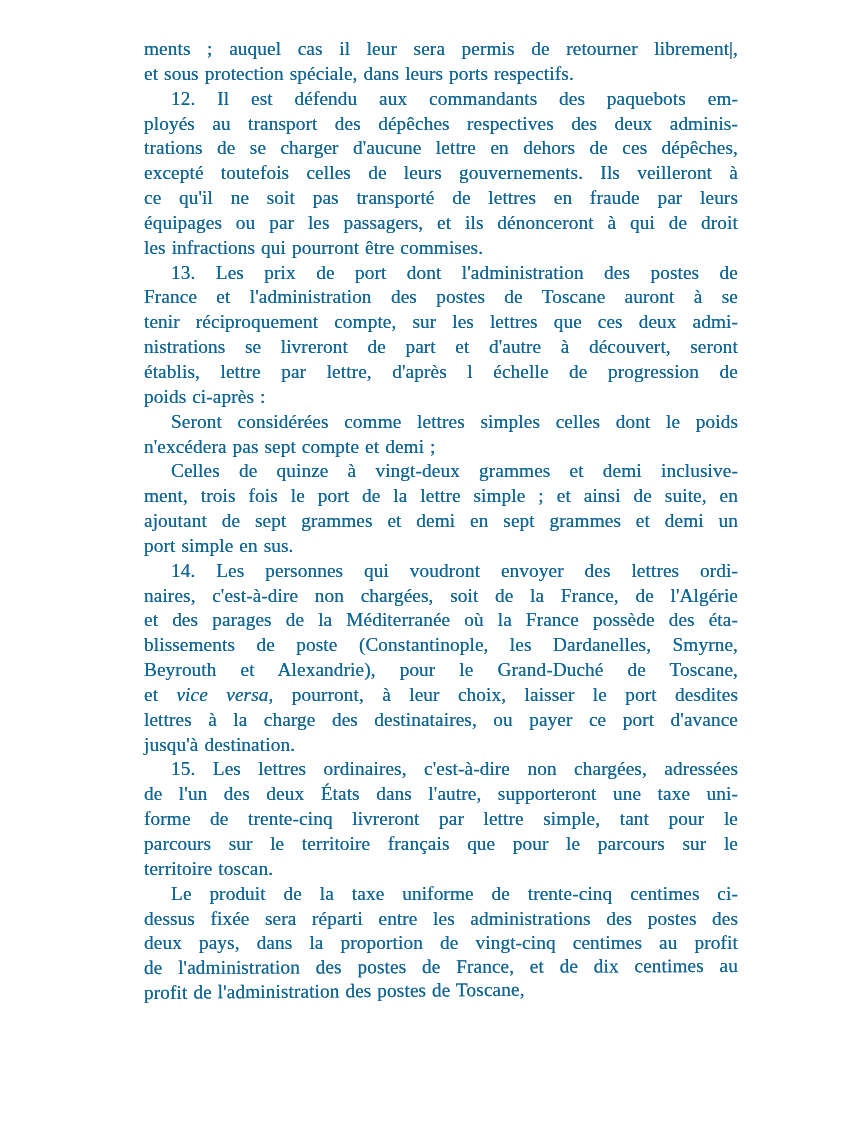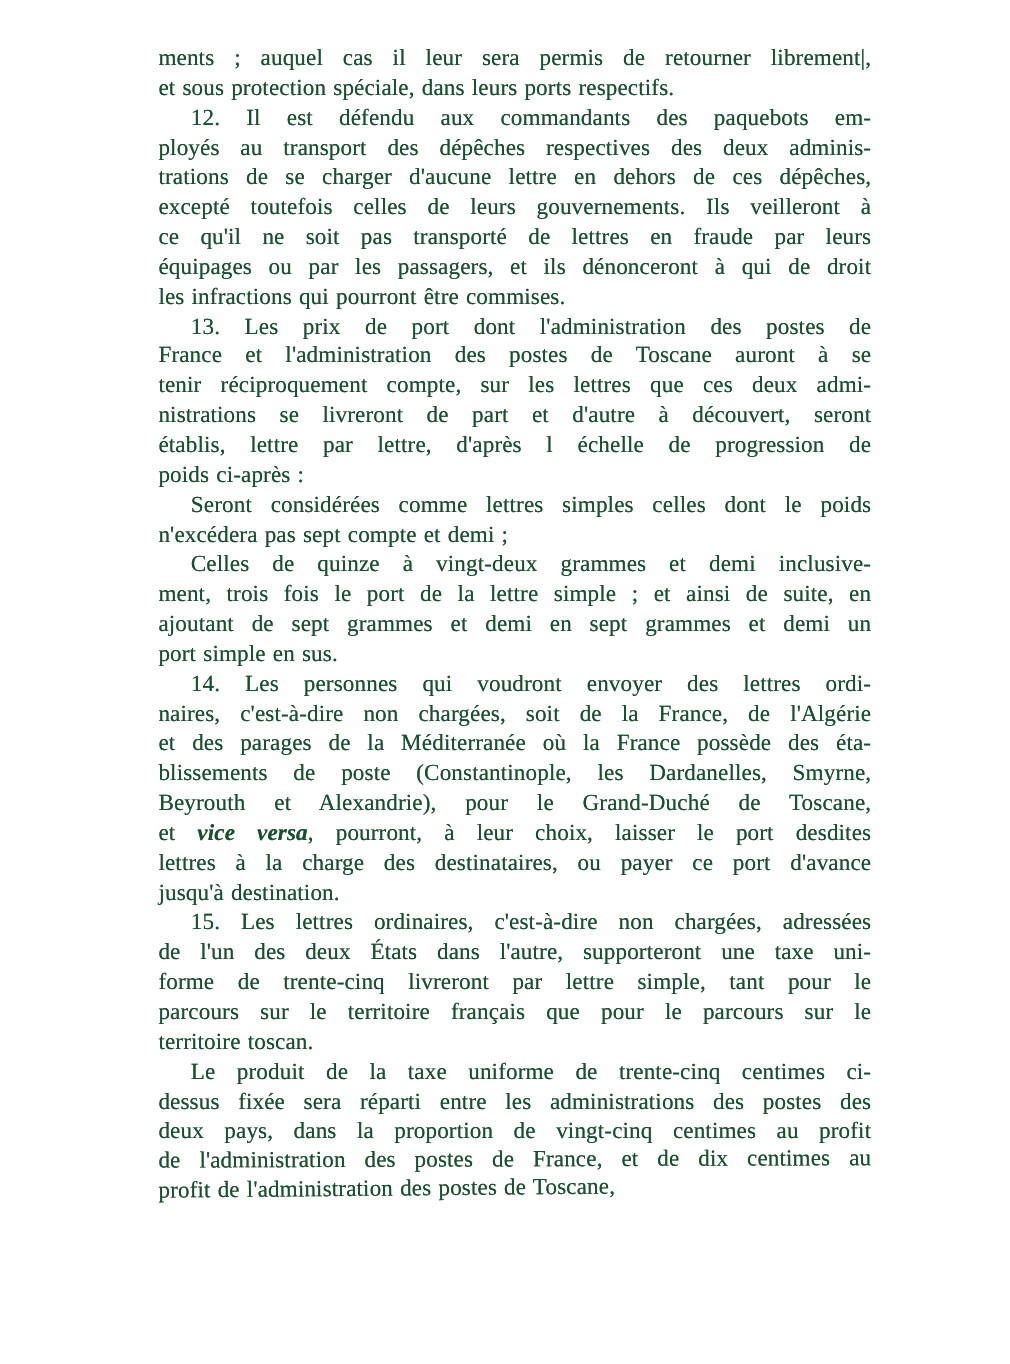--- a/index.html
+++ b/index.html
@@ -11,42 +11,42 @@
   }
   .page {
     position: relative;
     width: 842px;
     height: 1137px;
     background: #ffffff;
     overflow: hidden;
   }
   .text-block {
     position: absolute;
-    left: 132px;
+    left: 144px;
     top: 37px;
     width: 594px;
     font-size: 19.3px;
     line-height: 24.85px;
-    color: #14532d;
+    color: #0369a1;
     text-shadow: 0 0 0.5px rgba(23,23,23,0.65);
     letter-spacing: 0.1px;
     word-spacing: 1px;
   }
   .paragraph { margin: 0; }
   .line {
     white-space: nowrap;
     text-align: left;
   }
   .line.just {
     white-space: normal;
     text-align: justify;
     text-align-last: justify;
   }
   .line.indent { text-indent: 27px; }
-  .seg-italic { font-style: italic; font-weight: bold; }
+  .seg-italic { font-style: italic; }
 </style>
 </head>
 <body>
 
 <div class="page">
   <div class="text-block">
       <div class="paragraph">
         <div class="line just"><span>ments ; auquel cas il leur sera permis de retourner librement|,</span></div>
         <div class="line"><span>et sous protection spéciale, dans leurs ports respectifs.</span></div>
       </div>

